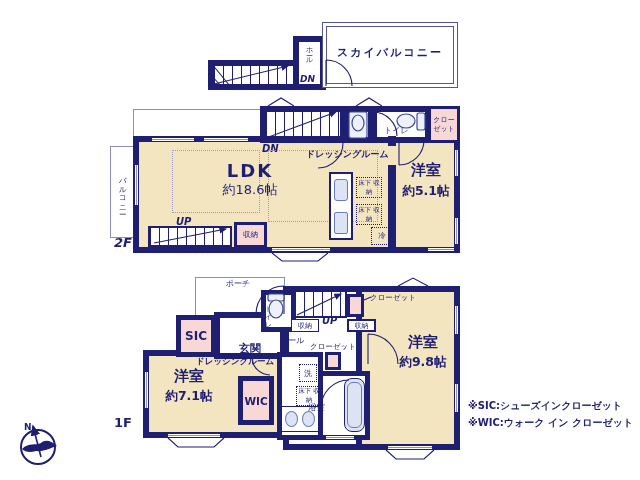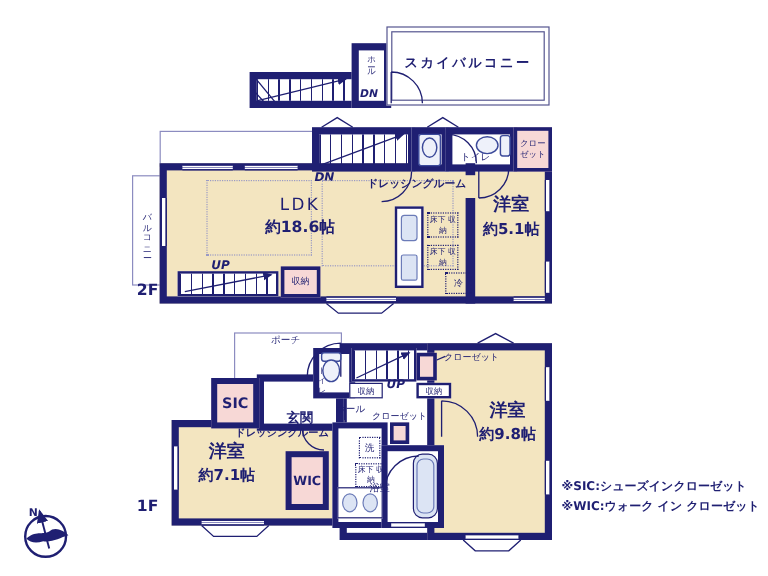--- a/index.html
+++ b/index.html
@@ -87,26 +87,26 @@
   <div class="dotted z" style="left:371px;top:227px;width:22px;height:18px;font-size:7.5px;">
       <span>冷</span>
     </div>
 
   <div class="abs treads-h z" style="left:148px;top:226px;width:84px;height:21px;border:2px solid var(--wall);background-color:#fff;"></div>
   <div class="lbl ital z" style="left:176px;top:216px;font-size:10px;">UP</div>
   <div class="pinkbox z" style="left:234px;top:222px;width:33px;height:26px;">
     <span style="font-size:7.5px;">収納</span>
   </div>
 
-  <div class="lbl ctr z" style="left:210px;top:162px;width:80px;height:18px;font-size:14px;font-weight:normal;letter-spacing:2px;">LDK</div>
-  <div class="lbl ctr z" style="left:205px;top:183px;width:90px;height:14px;font-size:13px;font-weight:bold;">約18.6帖</div>
+  <div class="lbl ctr z" style="left:210px;top:162px;width:80px;height:18px;font-size:18px;font-weight:bold;letter-spacing:2px;">LDK</div>
+  <div class="lbl ctr z" style="left:205px;top:183px;width:90px;height:14px;font-size:13px;font-weight:normal;">約18.6帖</div>
   <div class="lbl z" style="left:306px;top:149px;font-size:9px;font-weight:bold;">ドレッシングルーム</div>
   <div class="lbl ctr z" style="left:400px;top:163px;width:52px;height:16px;font-size:15px;font-weight:bold;">洋室</div>
   <div class="lbl ctr z" style="left:398px;top:185px;width:56px;height:13px;font-size:12.5px;font-weight:bold;">約5.1帖</div>
-  <div class="lbl" style="left:114px;top:236px;font-size:13px;font-weight:bold;">2F</div>
+  <div class="lbl" style="left:114px;top:236px;font-size:13px;font-weight:bold;font-style:italic;">2F</div>
 
   <div class="window h z" style="left:152px;top:137px;width:42px;height:5px;"></div>
   <div class="window h z" style="left:204px;top:137px;width:44px;height:5px;"></div>
   <div class="window v z" style="left:134px;top:165px;width:5px;height:40px;"></div>
   <div class="window h z" style="left:272px;top:247px;width:58px;height:5px;"></div>
   <div class="window h z" style="left:428px;top:247px;width:26px;height:5px;"></div>
   <div class="window v z" style="left:454px;top:150px;width:5px;height:26px;"></div>
   <div class="window v z" style="left:454px;top:218px;width:5px;height:26px;"></div>
 
   <div class="room z" style="left:283px;top:286px;width:177px;height:164px;"></div>

